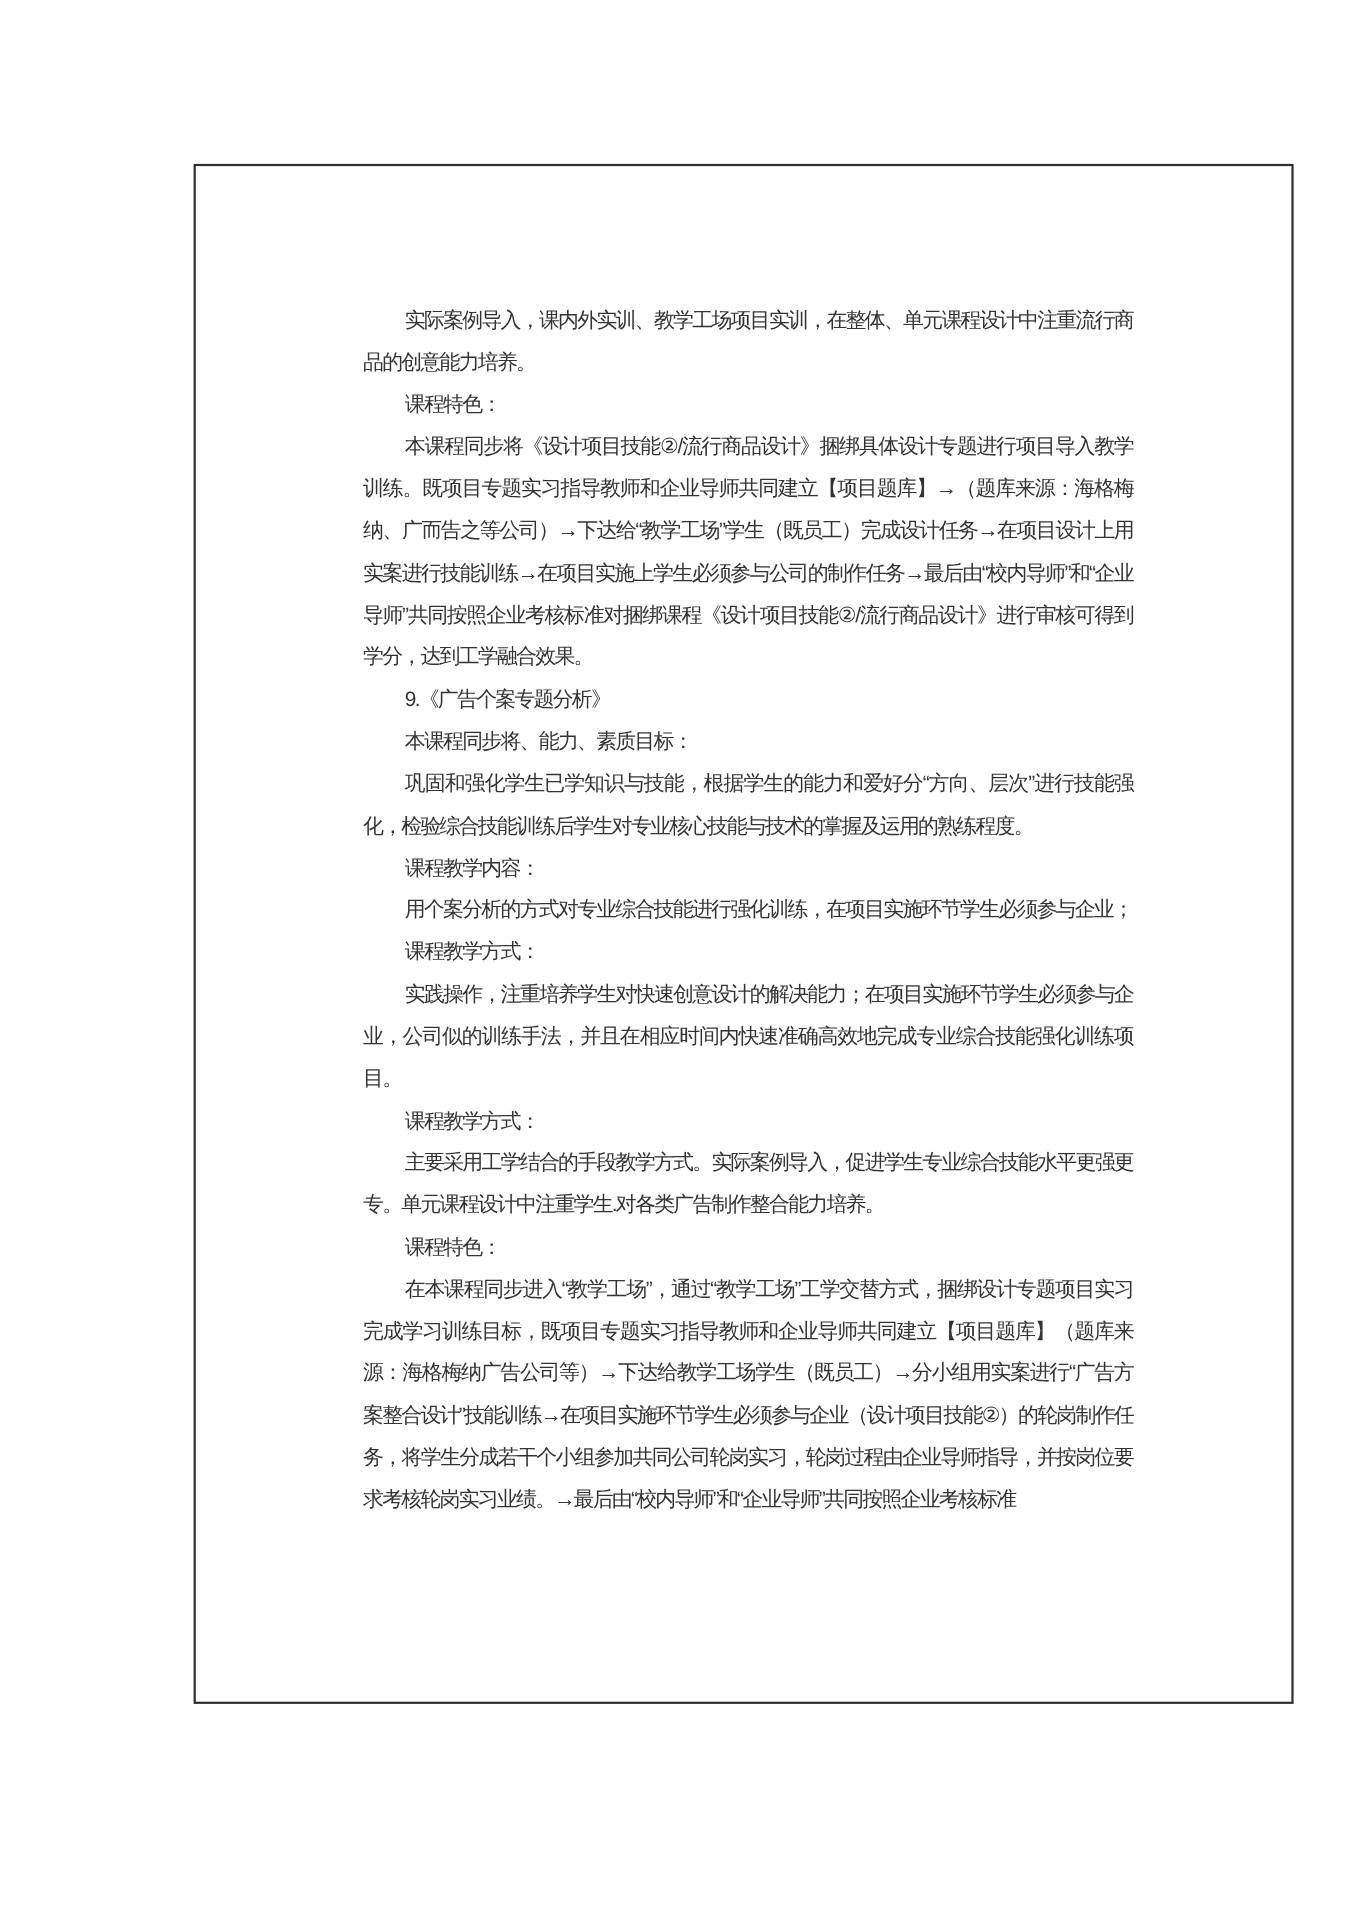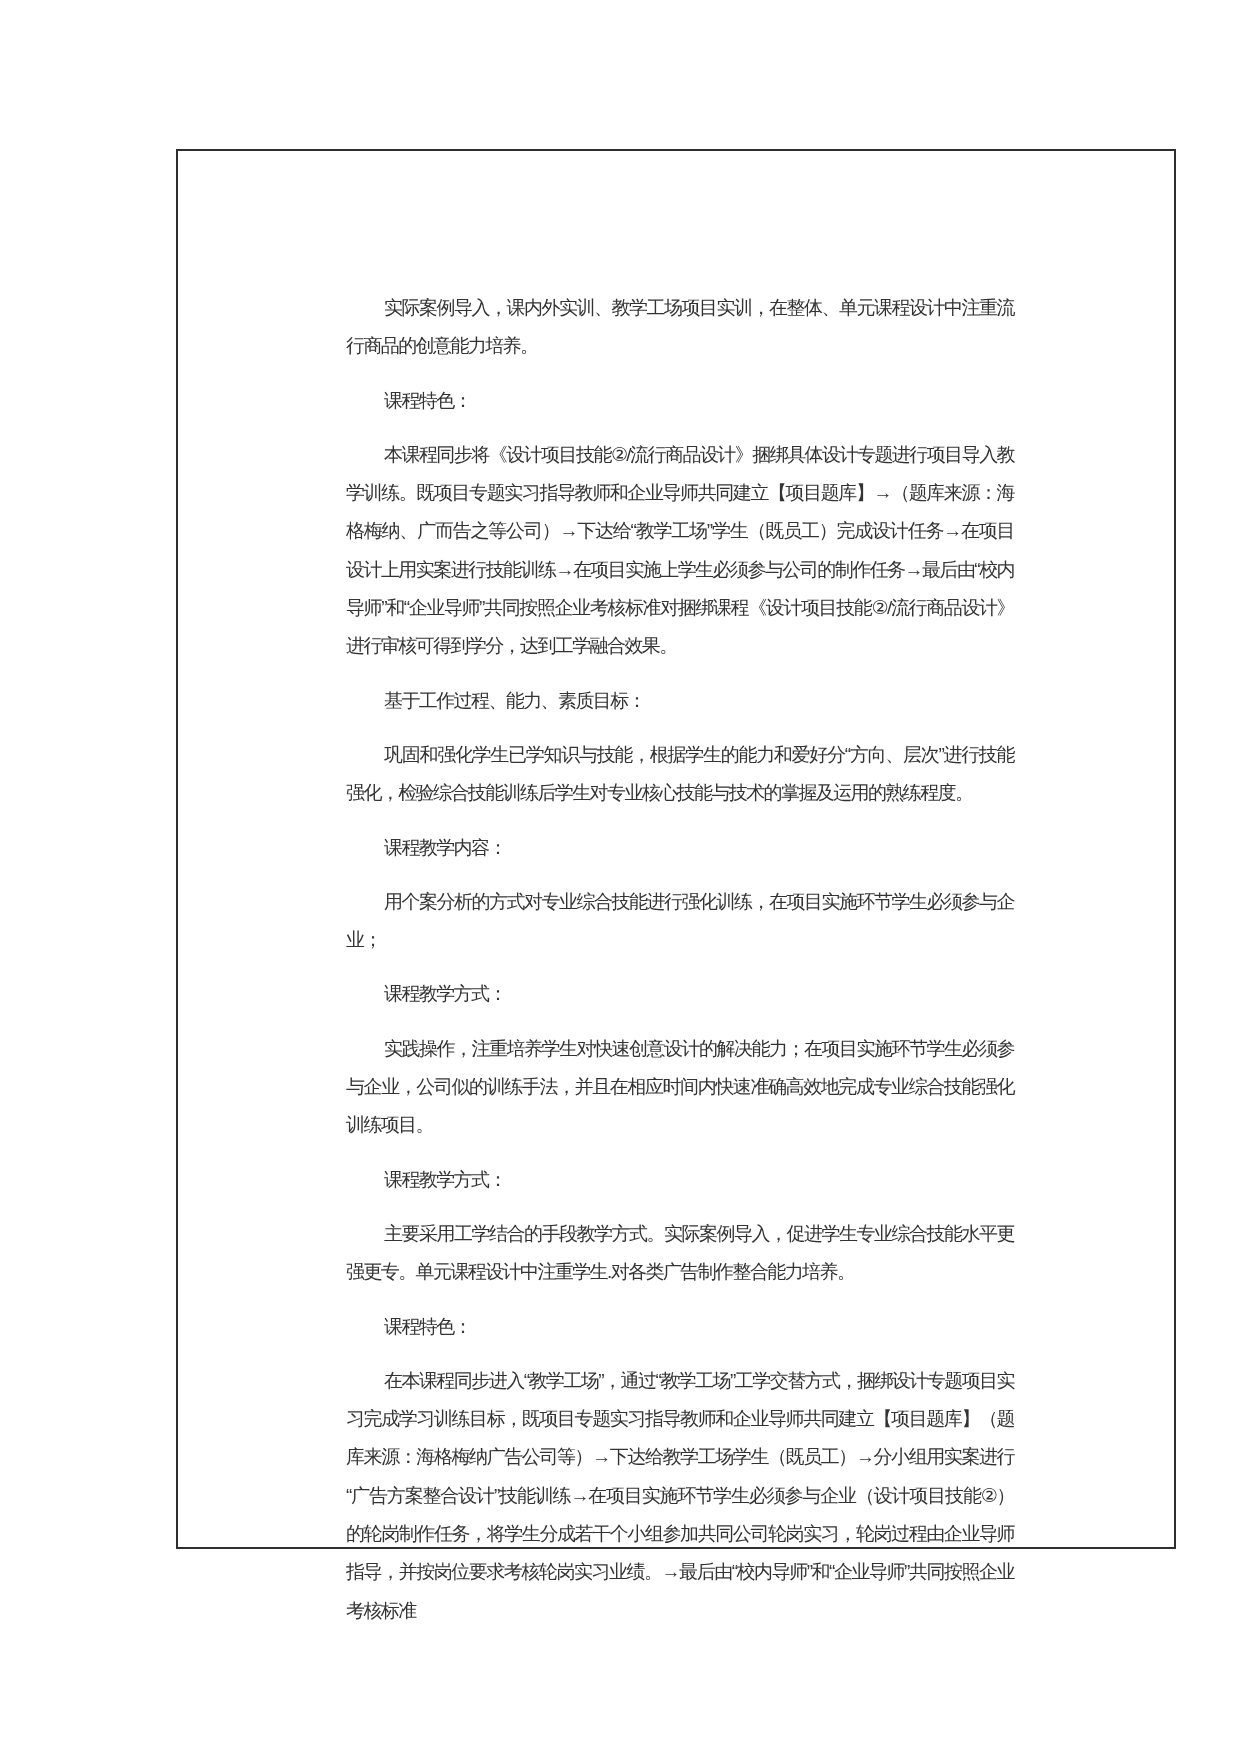--- a/index.html
+++ b/index.html
@@ -30,36 +30,37 @@
     left: 152px;
     right: 144px;
     top: 122px;
     color: var(--text-color, #333333);
     font-size: 19px;
     line-height: 38.3px;
     letter-spacing: -1.6px;
     text-align: justify;
   }
   .content p {
-    margin: 16px;
+    margin: 0;
     padding: 0;
     text-indent: 2em;
     word-break: break-all;
   }
 </style>
 </head>
 <body>
 
 <div class="page">
   <div class="cell">
     <div class="content">
       <p>实际案例导入，课内外实训、教学工场项目实训，在整体、单元课程设计中注重流行商品的创意能力培养。</p>
       <p>课程特色：</p>
       <p>本课程同步将《设计项目技能②/流行商品设计》捆绑具体设计专题进行项目导入教学训练。既项目专题实习指导教师和企业导师共同建立【项目题库】→（题库来源：海格梅纳、广而告之等公司）→下达给“教学工场”学生（既员工）完成设计任务→在项目设计上用实案进行技能训练→在项目实施上学生必须参与公司的制作任务→最后由“校内导师”和“企业导师”共同按照企业考核标准对捆绑课程《设计项目技能②/流行商品设计》进行审核可得到学分，达到工学融合效果。</p>
-      <p>基于工作过程、能力、素质目标：</p>
+      <p>9.《广告个案专题分析》</p>
+      <p>本课程同步将、能力、素质目标：</p>
       <p>巩固和强化学生已学知识与技能，根据学生的能力和爱好分“方向、层次”进行技能强化，检验综合技能训练后学生对专业核心技能与技术的掌握及运用的熟练程度。</p>
       <p>课程教学内容：</p>
       <p>用个案分析的方式对专业综合技能进行强化训练，在项目实施环节学生必须参与企业；</p>
       <p>课程教学方式：</p>
       <p>实践操作，注重培养学生对快速创意设计的解决能力；在项目实施环节学生必须参与企业，公司似的训练手法，并且在相应时间内快速准确高效地完成专业综合技能强化训练项目。</p>
       <p>课程教学方式：</p>
       <p>主要采用工学结合的手段教学方式。实际案例导入，促进学生专业综合技能水平更强更专。单元课程设计中注重学生.对各类广告制作整合能力培养。</p>
       <p>课程特色：</p>
       <p>在本课程同步进入“教学工场”，通过“教学工场”工学交替方式，捆绑设计专题项目实习完成学习训练目标，既项目专题实习指导教师和企业导师共同建立【项目题库】（题库来源：海格梅纳广告公司等）→下达给教学工场学生（既员工）→分小组用实案进行“广告方案整合设计”技能训练→在项目实施环节学生必须参与企业（设计项目技能②）的轮岗制作任务，将学生分成若干个小组参加共同公司轮岗实习，轮岗过程由企业导师指导，并按岗位要求考核轮岗实习业绩。→最后由“校内导师”和“企业导师”共同按照企业考核标准</p>
     </div>

